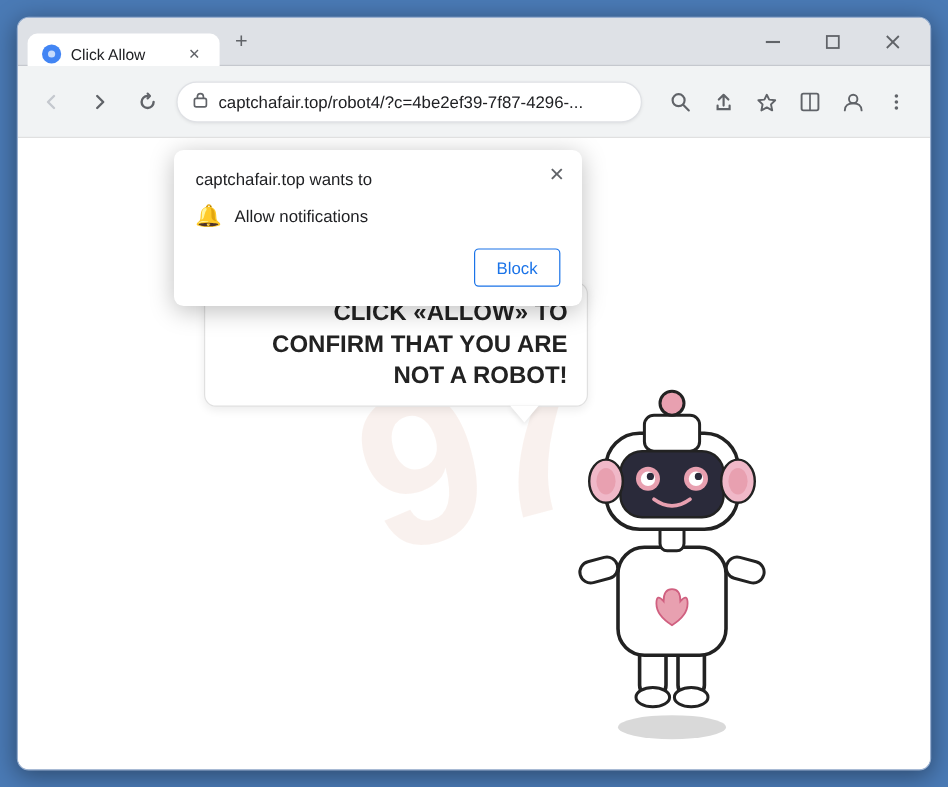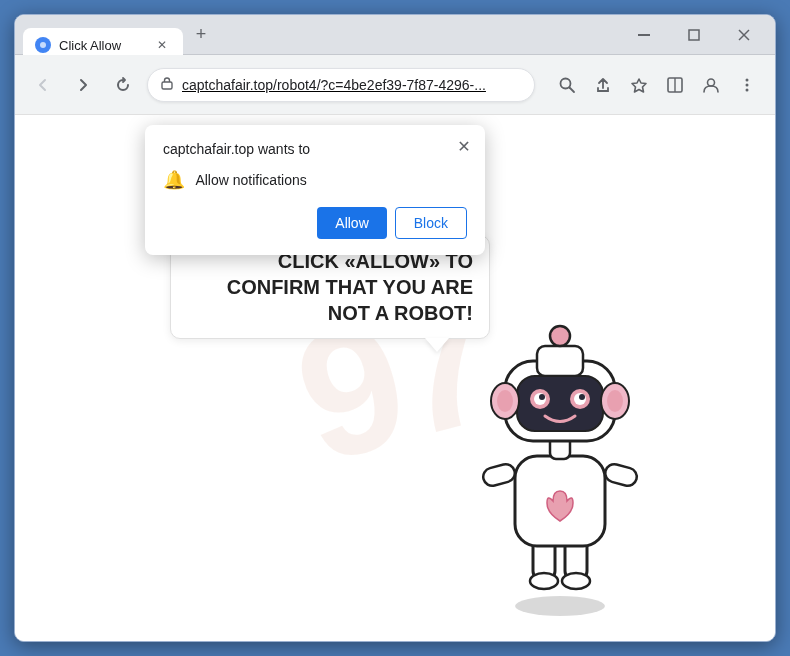--- a/index.html
+++ b/index.html
@@ -113,21 +113,20 @@
     }
     
     .nav-bar {
       background: #f1f3f4;
       height: 60px;
       display: flex;
       align-items: center;
       padding: 12px 12px;
       gap: 8px;
       border-bottom: 1px solid #e0e0e0;
-      text-decoration: underline;
     }
     .nav-btn {
       width: 32px;
       height: 32px;
       border-radius: 50%;
       display: flex;
       align-items: center;
       justify-content: center;
       color: #606368;
       cursor: pointer;
@@ -423,21 +422,20 @@
     </div>
 
     <div class="notification-popup">
       <div class="popup-close">✕</div>
       <div class="popup-title">captchafair.top wants to</div>
       <div class="popup-notification-row">
         <span class="bell-icon">🔔</span>
         <span class="popup-notification-label">Allow notifications</span>
       </div>
       <div class="popup-buttons">
-        <button class="popup-btn allow">Allow</button>
         <button class="popup-btn block">Block</button>
       </div>
     </div>
 
     <div class="speech-bubble">
       <span>CLICK «ALLOW» TO CONFIRM THAT YOU ARE NOT A ROBOT!</span>
     </div>
 
     <div class="robot-container">
       <svg class="robot-svg" viewBox="0 0 230 320" xmlns="http://www.w3.org/2000/svg">

